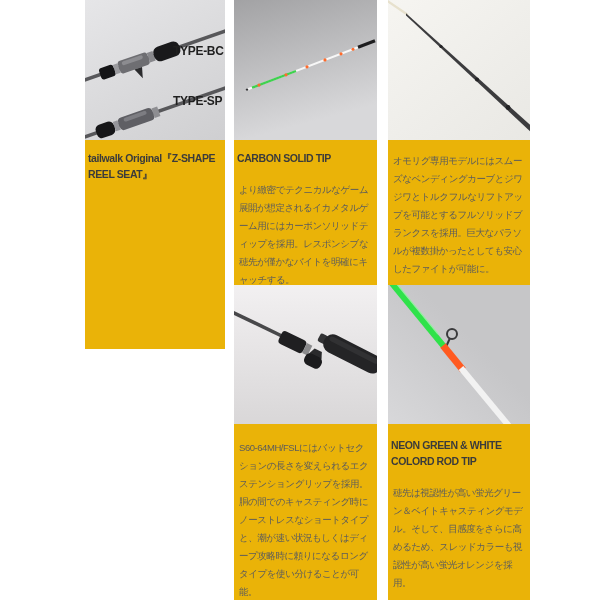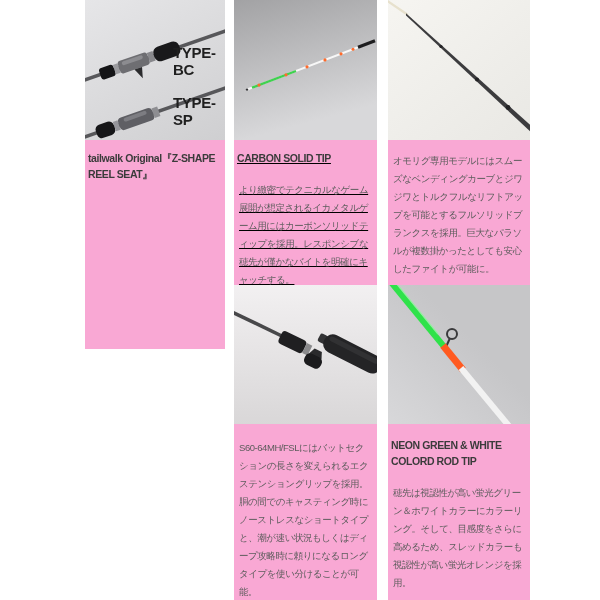--- a/index.html
+++ b/index.html
@@ -1,38 +1,38 @@
 <!DOCTYPE html>
 <html><head>
 <meta charset="utf-8">
 <style>
   html,body{margin:0;padding:0;width:600px;height:600px;background:#ffffff;overflow:hidden;}
   body{font-family:"Liberation Sans","DejaVu Sans",sans-serif;position:relative;}
   .abs{position:absolute;box-sizing:border-box;}
   .photo{overflow:hidden;}
   .photo svg{display:block;}
-  .card-text{background:#f9a8d4;padding:10px 3px 12px 3px;overflow:hidden;}
+  .card-text{background:#eab308;padding:10px 3px 12px 3px;overflow:hidden;}
   .card-text.low{padding-top:13px;}
   .card-text h3{margin:0 0 15px 0;font-size:10.5px;line-height:16px;font-weight:bold;
     color:#3b3b3b;letter-spacing:-0.4px;}
   .card-text p{margin:2px;font-size:9.5px;line-height:18px;color:#5c5c5c;
     letter-spacing:-0.45px;text-align:left;}
   
   #img1{left:85px;top:0;width:140px;height:140px;background:linear-gradient(150deg,#e6e6e8 0%,#cfcfd1 100%);}
   #img2{left:234px;top:0;width:143px;height:140px;background:linear-gradient(165deg,#a2a2a4 0%,#d8d8da 80%);}
   #img3{left:388px;top:0;width:142px;height:140px;background:linear-gradient(140deg,#f6f5f1 0%,#e9e8e4 100%);}
   #img4{left:234px;top:285px;width:143px;height:139px;background:linear-gradient(180deg,#f2f0f1 0%,#d9d7d8 100%);}
   #img5{left:388px;top:285px;width:142px;height:139px;background:linear-gradient(45deg,#d8d8da 0%,#c6c6c8 60%);}
   
   #text1{left:85px;top:140px;width:140px;height:209px;}
-  #text2{left:234px;top:140px;width:143px;height:145px;text-decoration:underline;}
+  #text2{left:234px;top:140px;width:143px;height:145px;}
   #text3{left:388px;top:140px;width:142px;height:145px;}
   #text4{left:234px;top:424px;width:143px;height:176px;}
   #text5{left:388px;top:424px;width:142px;height:176px;}
-  .rodlabel{position:absolute;font-size:15px;font-weight:bold;color:#1f1f1f;letter-spacing:-0.3px;}
+  .rodlabel{position:absolute;font-size:12px;font-weight:bold;color:#1f1f1f;letter-spacing:-0.3px;}
   #lbl-bc{left:88px;top:44px;}
   #lbl-sp{left:88px;top:94px;}
 </style>
 </head>
 <body>
 
 <div class="abs photo" id="img1">
   <svg width="140" height="140" viewBox="0 0 140 140">
 
     <g transform="rotate(-19.2 70 55.5)">
@@ -126,14 +126,14 @@
     <line x1="73" y1="83" x2="140" y2="164" stroke="#f2f2f2" stroke-width="6"></line>
   </svg>
 </div>
 
 <div class="abs card-text low" id="text4">
   <p>S60-64MH/FSLにはバットセクションの長さを変えられるエクステンショングリップを採用。胴の間でのキャスティング時にノーストレスなショートタイプと、潮が速い状況もしくはディープ攻略時に頼りになるロングタイプを使い分けることが可能。</p>
 </div>
 
 <div class="abs card-text low" id="text5">
   <h3>NEON GREEN &amp; WHITE COLORD ROD TIP</h3>
-  <p>穂先は視認性が高い蛍光グリーン＆ホワイトカラーにカラーリング。そして、目感度をさらに高めるため、スレッドカラーも視認性が高い蛍光オレンジを採用。</p>
+  <p>穂先は視認性が高い蛍光グリーン＆ベイトキャスティングモデル。そして、目感度をさらに高めるため、スレッドカラーも視認性が高い蛍光オレンジを採用。</p>
 </div>
 
 </body></html>

